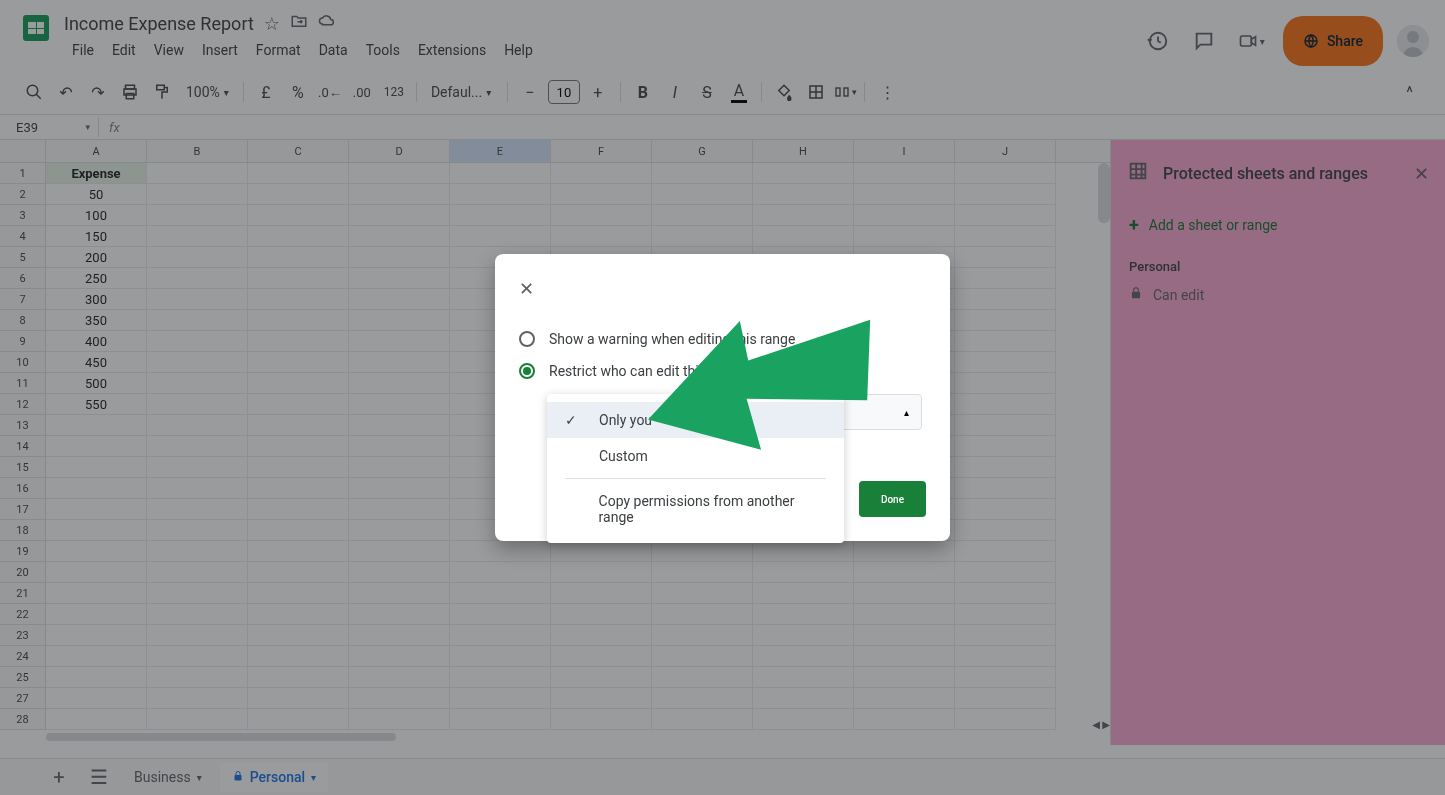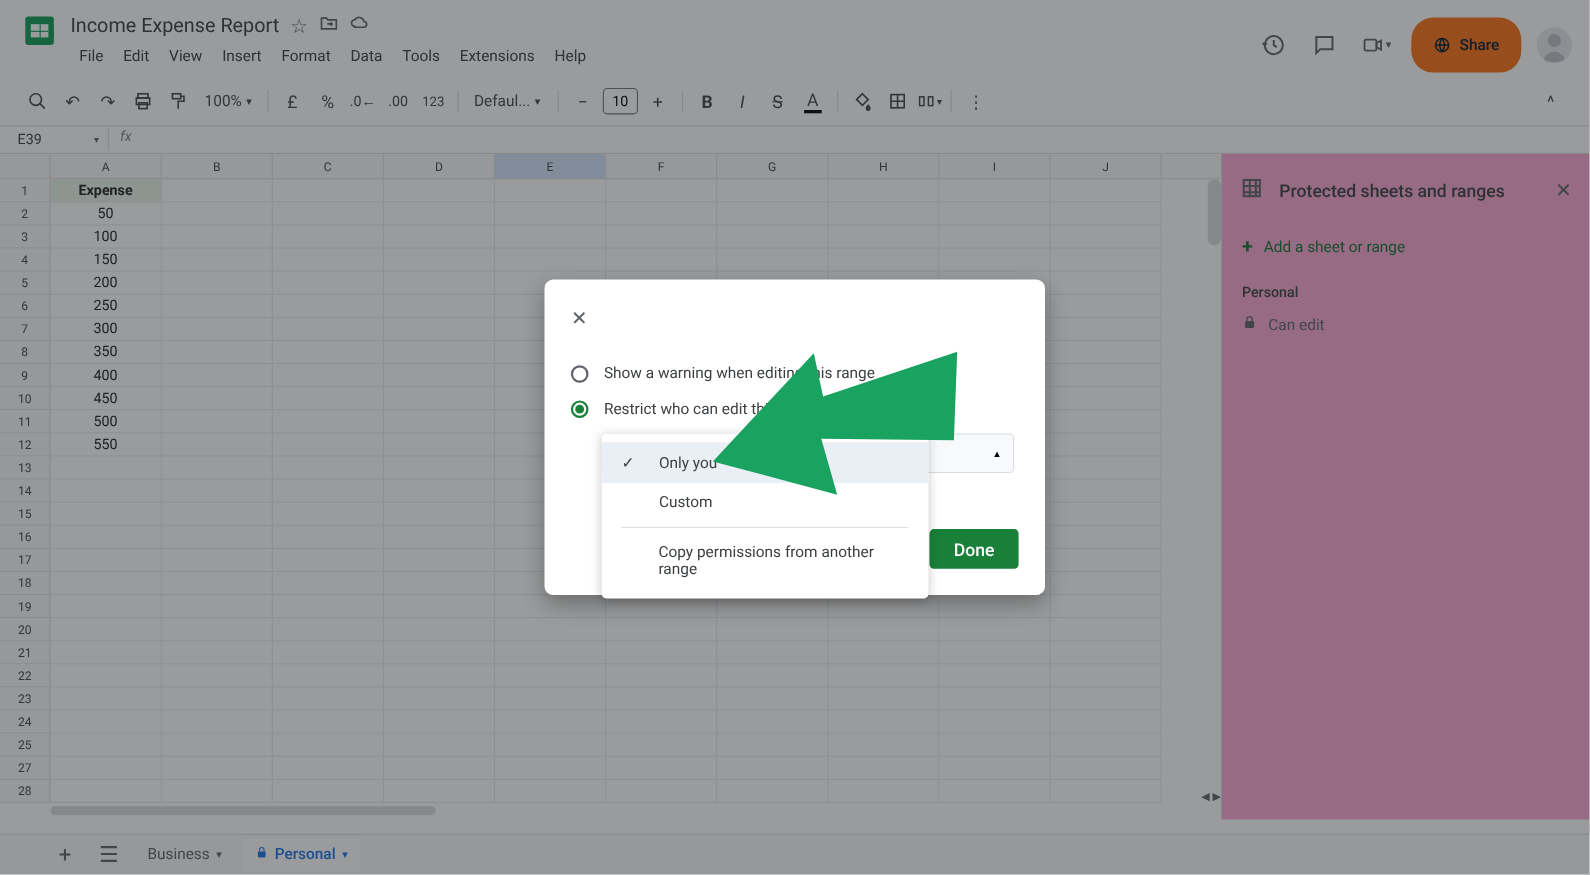--- a/index.html
+++ b/index.html
@@ -26,21 +26,21 @@
     
     
     .toolbar { display: flex; align-items: center; padding: 12px 20px 8px 20px; gap: 4px; }
     .tb-icon { width: 28px; height: 28px; display: flex; align-items: center; justify-content: center; color: #444746; font-size: 16px; cursor: pointer; border-radius: 4px; }
     .tb-sep { width: 1px; height: 20px; background: #dadce0; margin: 0 4px; }
     .tb-dd { display: flex; align-items: center; gap: 4px; padding: 0 6px; font-size: 14px; color: #444746; cursor: pointer; }
     .font-size-box { border: 1px solid #747775; border-radius: 4px; width: 32px; height: 24px; display: flex; align-items: center; justify-content: center; font-size: 13px; }
     .collapse-arrow { margin-left: auto; margin-right: 12px; color: #444746; cursor: pointer; }
     
     
-    .namebox-row { display: flex; padding: 2px 8px; border-top: 1px solid #e0e0e0; border-bottom: 1px solid #dadce0; height: 26px; }
+    .namebox-row { display: flex; align-items: center; padding: 2px 8px; border-top: 1px solid #e0e0e0; border-bottom: 1px solid #dadce0; height: 26px; }
     .namebox { width: 90px; padding: 0 8px; font-size: 13px; color: #3c4043; display: flex; align-items: center; justify-content: space-between; }
     .namebox-sep { width: 1px; height: 20px; background: #dadce0; }
     .fx { padding: 0 10px; font-style: italic; font-size: 13px; color: #80868b; }
     
     
     .main-area { display: flex; height: calc(100% - 190px); }
     .sheet-area { flex: 1; position: relative; overflow: hidden; }
     
     
     .col-headers { display: flex; height: 23px; background: #f8f9fa; border-bottom: 1px solid #dadce0; }
@@ -90,21 +90,21 @@
     .radio-label { font-size: 14px; color: #3c4043; }
     
     .dropdown-open { position: absolute; left: 547px; top: 394px; width: 297px; background: #fff; box-shadow: 0 2px 10px rgba(0,0,0,0.2); border-radius: 4px; z-index: 103; padding: 8px 0; }
     .dd-opt { padding: 10px 18px; display: flex; align-items: center; gap: 20px; font-size: 14px; color: #3c4043; cursor: pointer; }
     .dd-opt.selected { background: #eaeef5; }
     .dd-opt .check { width: 14px; font-size: 14px; color: #3c4043; }
     .dd-divider { height: 1px; background: #e0e0e0; margin: 4px 18px; }
     
     .dd-trigger { position: absolute; left: 547px; top: 394px; width: 375px; height: 36px; border: 1px solid #dadce0; border-radius: 4px; z-index: 102; display: flex; align-items: center; justify-content: flex-end; padding: 0 12px; background: #f8f9fa; }
     
-    .done-btn { position: absolute; right: 24px; bottom: 24px; background: #188038; color: #fff; padding: 0 22px; height: 36px; border-radius: 4px; display: flex; align-items: center; font-size: 16px; font-weight: 500; cursor: pointer; }
+    .done-btn { position: absolute; right: 24px; bottom: 24px; background: #188038; color: #fff; padding: 0 22px; height: 36px; border-radius: 4px; display: flex; align-items: center; font-size: 10px; font-weight: 500; cursor: pointer; }
     
     
     .big-arrow { position: absolute; left: 625px; top: 290px; z-index: 104; pointer-events: none; }
   </style>
 </head>
 <body>
 
 <div class="header">
   <div class="logo">
     <div class="logo-icon">

